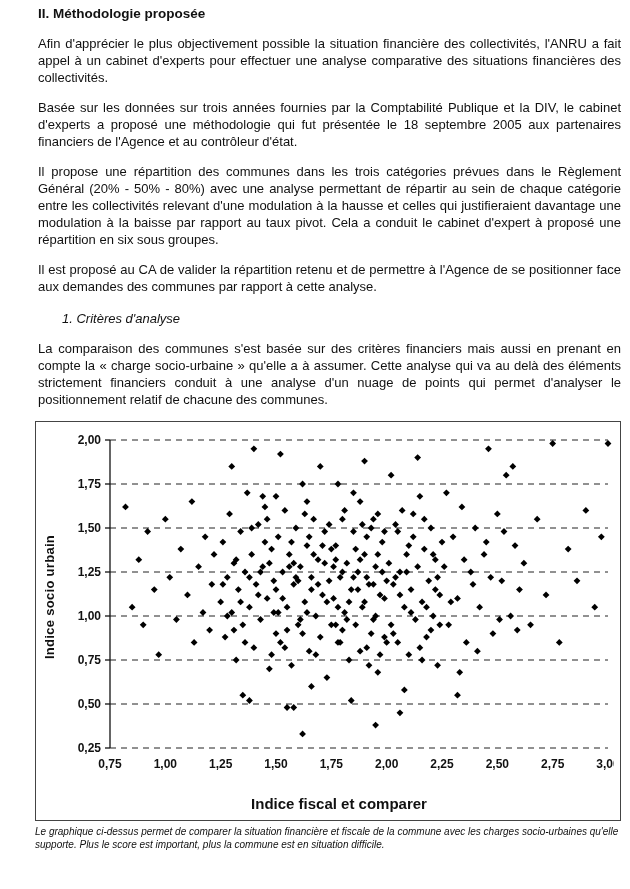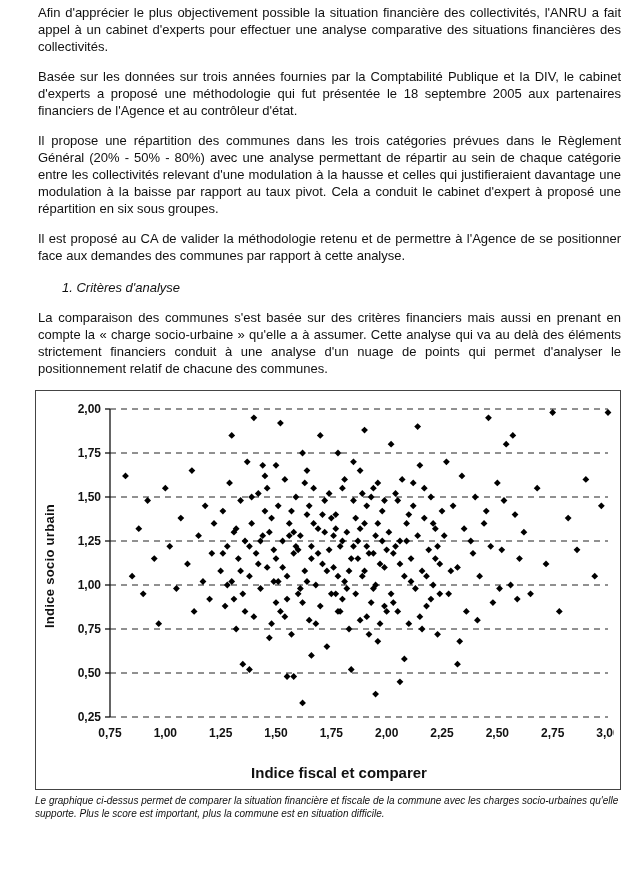--- a/index.html
+++ b/index.html
@@ -38,25 +38,26 @@
   .caption{
     font-size:10px;font-style:italic;line-height:1.3;
     margin:4px 0 0 -3px;color:#111;
   }
 </style>
 </head>
 <body>
 
 <div class="page">
 
+  <div class="doc-title">II. Méthodologie proposée</div>
 
   <p class="body-par">Afin d'apprécier le plus objectivement possible la situation financière des collectivités, l'ANRU a fait appel à un cabinet d'experts pour effectuer une analyse comparative des situations financières des collectivités.</p>
   <p class="body-par">Basée sur les données sur trois années fournies par la Comptabilité Publique et la DIV, le cabinet d'experts a proposé une méthodologie qui fut présentée le 18 septembre 2005 aux partenaires financiers de l'Agence et au contrôleur d'état.</p>
   <p class="body-par">Il propose une répartition des communes dans les trois catégories prévues dans le Règlement Général (20% - 50% - 80%) avec une analyse permettant de répartir au sein de chaque catégorie entre les collectivités relevant d'une modulation à la hausse et celles qui justifieraient davantage une modulation à la baisse par rapport au taux pivot. Cela a conduit le cabinet d'expert à proposé une répartition en six sous groupes.</p>
-  <p class="body-par">Il est proposé au CA de valider la méthodologie retenu et de permettre à l'Agence de se positionner face aux demandes des communes par rapport à cette analyse.</p>
+  <p class="body-par">Il est proposé au CA de valider la répartition retenu et de permettre à l'Agence de se positionner face aux demandes des communes par rapport à cette analyse.</p>
 
   <div class="list-item">1. Critères d'analyse</div>
 
   <p class="body-par">La comparaison des communes s'est basée sur des critères financiers mais aussi en prenant en compte la « charge socio-urbaine » qu'elle a à assumer. Cette analyse qui va au delà des éléments strictement financiers conduit à une analyse d'un nuage de points qui permet d'analyser le positionnement relatif de chacune des communes.</p>
 
   <div class="chart-box">
     <div class="y-title">Indice socio urbain</div>
     <div class="svg-wrap">
       <svg id="plot" viewBox="0 0 552 352" xmlns="http://www.w3.org/2000/svg">
           <line x1="48" y1="320" x2="546" y2="320" stroke="#222" stroke-width="1" stroke-dasharray="6 5"></line>

